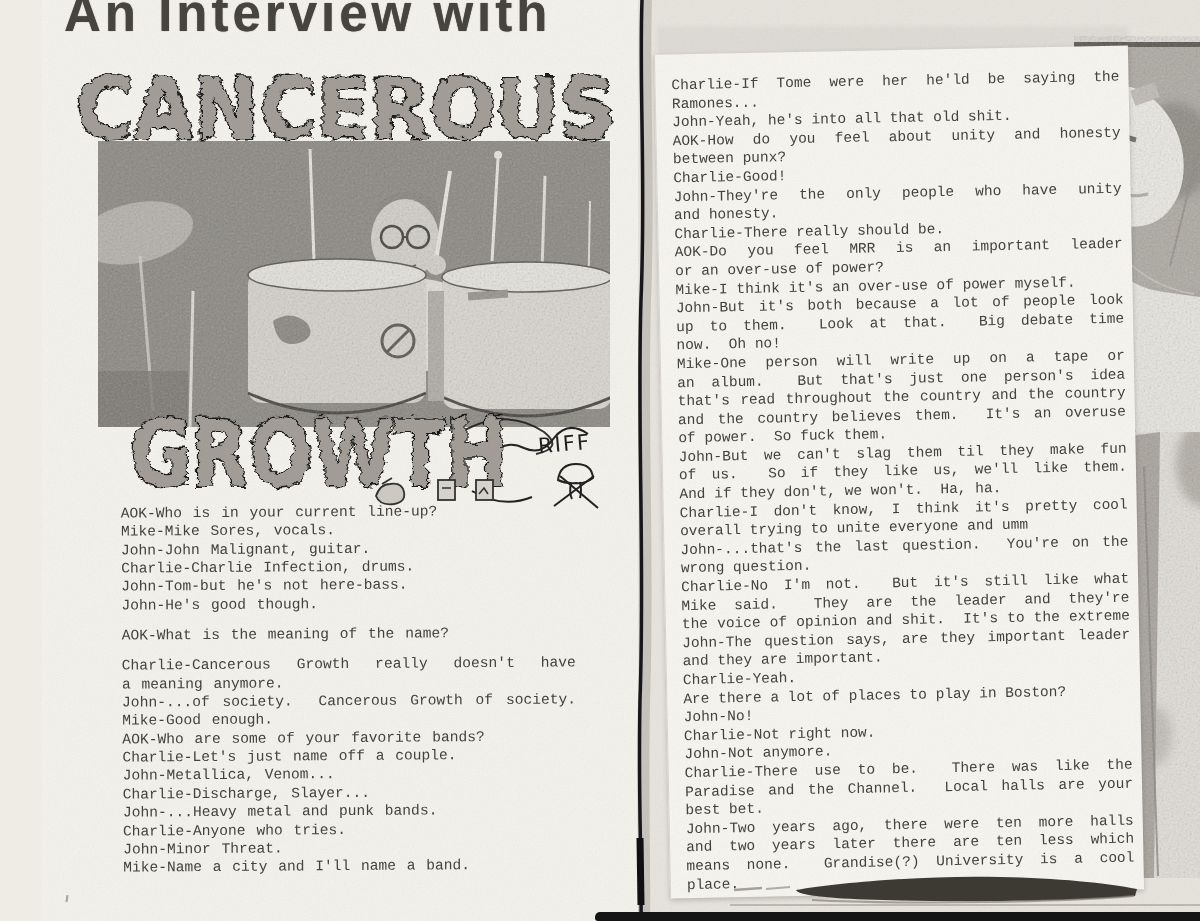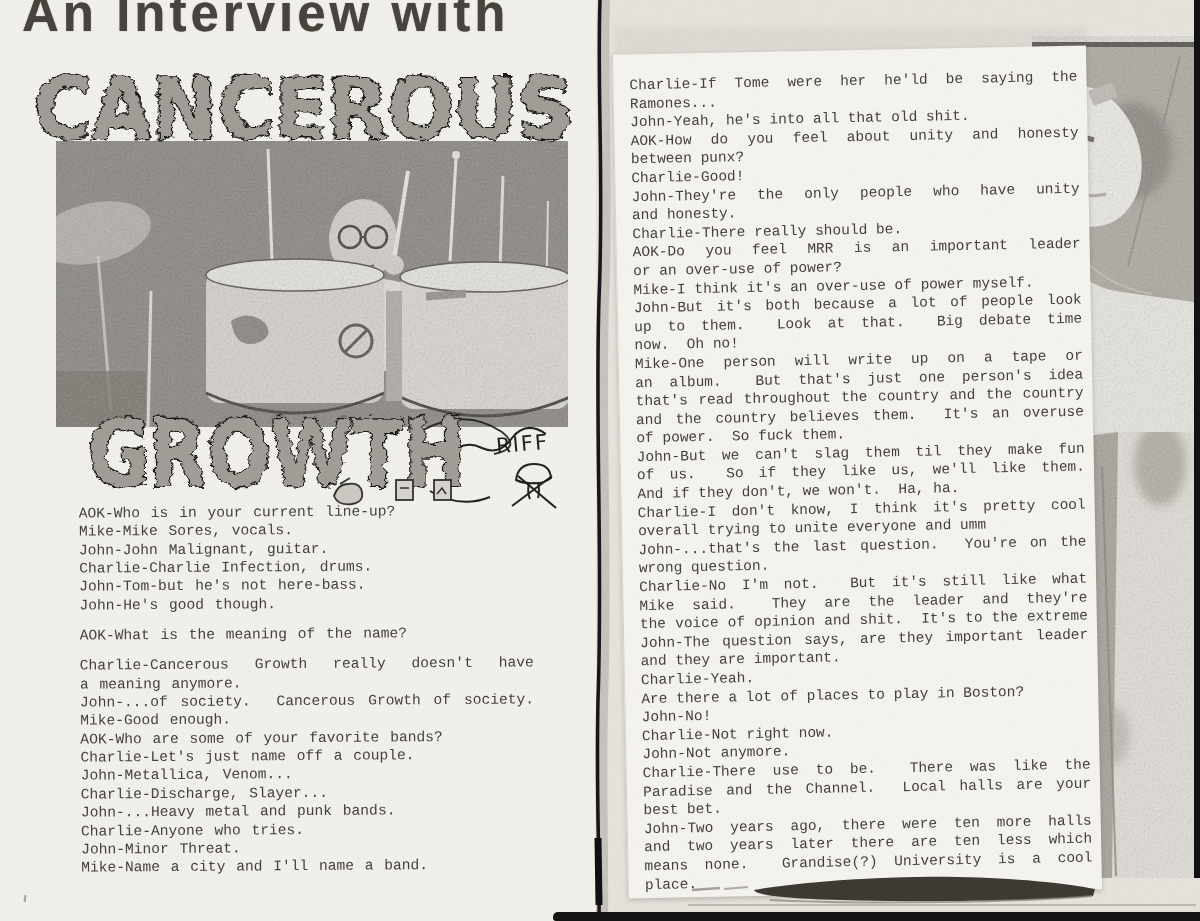--- a/index.html
+++ b/index.html
@@ -1,20 +1,20 @@
 <!DOCTYPE html>
 <html><head>
 <meta charset="utf-8">
 <style>
   html,body{margin:0;padding:0;}
   body{
     width:1200px;height:921px;overflow:hidden;position:relative;
     background:#efece6;font-family:"Liberation Sans",sans-serif;
   }
-  .scan{position:absolute;inset:0;}
+  .scan{position:absolute;inset:0;margin-left:42px;}
   .page-left{position:absolute;left:0;top:0;width:596px;height:921px;background:#f5f3ee;}
   .page-right{position:absolute;left:596px;top:0;width:604px;height:921px;background:#e9e6e0;}
   .top-band{position:absolute;left:615px;top:26px;width:472px;height:32px;background:#d6d2cb;opacity:.45;filter:blur(2px);z-index:1;}
 
   .kicker{
     position:absolute;left:22px;top:-12px;z-index:2;
     font-family:"Liberation Sans",sans-serif;font-weight:700;font-size:51px;line-height:1;
     letter-spacing:4px;color:#48453f;text-shadow:0 0 1px #6b6760;
   }
   .cancerous{position:absolute;left:28px;top:50px;z-index:2;}

